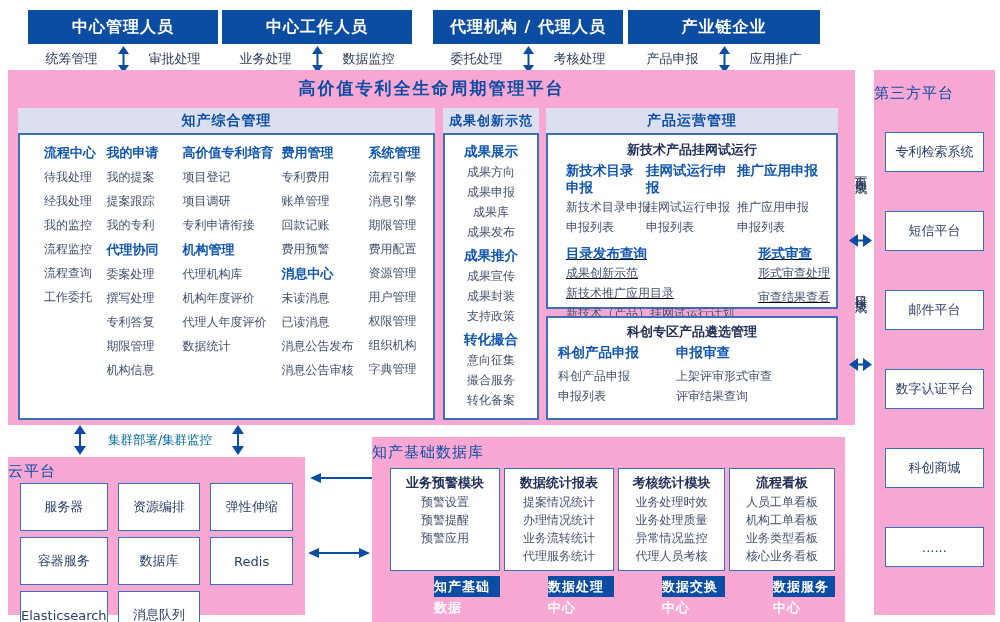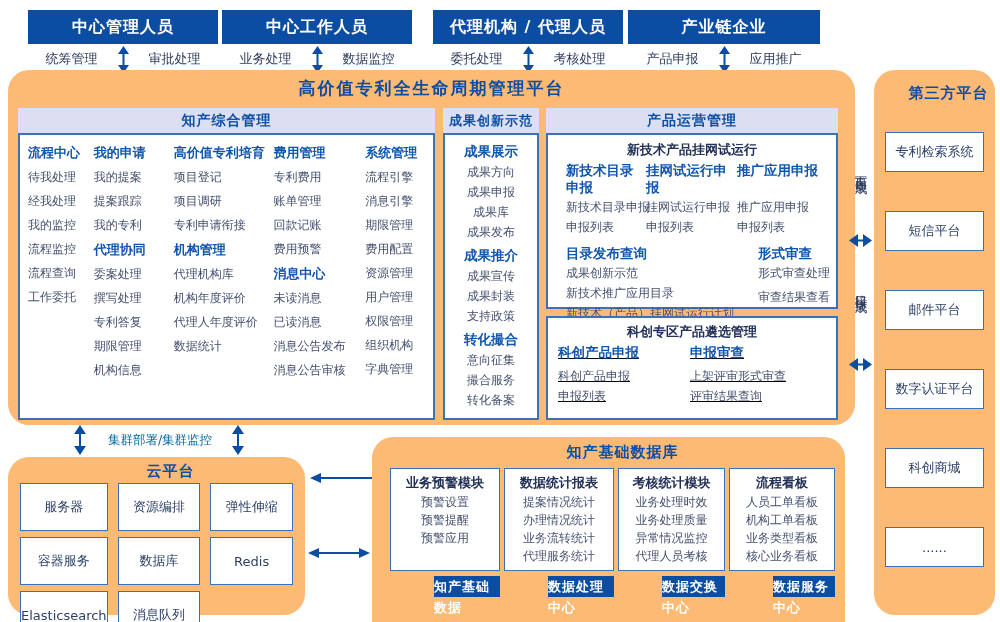--- a/index.html
+++ b/index.html
@@ -2,51 +2,51 @@
 <html><head>
 <meta charset="utf-8">
 <style>
   html,body{margin:0;padding:0;background:#fff;font-family:"DejaVu Sans","Liberation Sans",sans-serif;}
   #app{position:relative;width:1000px;height:622px;background:#fff;overflow:hidden;}
   
   .top-group{position:absolute;top:10px;}
   .bar-top{background:#0B4DA2;color:#fff;font-weight:bold;font-size:16px;height:34px;display:flex;align-items:center;justify-content:center;letter-spacing:1px;}
   .sub-labels{display:flex;align-items:center;justify-content:center;gap:20px;height:30px;font-size:13px;color:#2C3A5C;}
   
-  .panel{position:absolute;background:#fdba74;border-radius:21px;}
+  .panel{position:absolute;background:#f9a8d4;}
   .platform-title{position:absolute;top:7px;left:0;right:0;text-align:center;font-size:17px;font-weight:bold;color:#0B4DA2;letter-spacing:2px;}
   .section{position:absolute;}
   .section-strip{background:#DCDFF2;color:#0D4FA5;font-weight:bold;font-size:14px;text-align:center;height:25px;line-height:25px;letter-spacing:1px;}
   .wbox{background:#fff;border:2px solid #3A72B5;box-sizing:border-box;}
   .group-heading{color:#1156AE;font-weight:bold;font-size:13px;line-height:16px;margin-bottom:9px;white-space:nowrap;}
   .item{color:#44506E;font-size:12px;line-height:15px;margin-bottom:9px;white-space:nowrap;}
   
-  .sec1-box{display:flex;padding:10px 8px 4px 8px;gap:8px;height:287px;}
+  .sec1-box{display:flex;padding:10px 8px 4px 24px;gap:8px;height:287px;}
   .sec1-col .group{margin-bottom:2px;}
   
   .sec2-box{padding:8px 4px 2px 4px;height:287px;text-align:center;}
   .sec2-box .group-heading{font-size:13.5px;margin-bottom:6px;}
   .sec2-box .item{margin-bottom:5px;}
   .sec2-box .group{margin-bottom:7px;}
   
   .inner-title{color:#223058;font-weight:bold;font-size:13px;text-align:center;line-height:17px;margin-bottom:4px;}
   .trial-box{position:absolute;left:0;top:25px;width:292px;height:176px;padding:6px 18px;}
   .sci-box{position:absolute;left:0;top:208px;width:292px;height:104px;padding:5px 10px;}
   .trial-row1{display:flex;justify-content:space-between;margin-bottom:5px;}
   .trial-col{}
   .trial-col .group-heading{font-size:13.5px;white-space:normal;line-height:17px;min-height:34px;margin-bottom:4px;}
   .trial-col .item{margin-bottom:5px;}
-  .trial-row2{display:flex;justify-content:space-between;}
+  .trial-row2{display:flex;justify-content:space-between;text-decoration:underline;}
   .catalog-items{display:flex;flex-wrap:wrap;column-gap:14px;width:192px;}
   .catalog-items .item{margin-bottom:5px;}
-  .sci-cols{display:flex;gap:22px;text-decoration:underline;}
+  .sci-cols{display:flex;gap:8px;}
   .sci-cols .group-heading{font-size:13.5px;}
   .sci-cols .item{margin-bottom:5px;}
   
-  .panel-title{position:absolute;left:0;right:0;text-align:center;font-weight:bold;color:#0D4FA5;font-size:15px;letter-spacing:1px;padding-left:28px;}
+  .panel-title{position:absolute;left:0;right:0;text-align:left;font-weight:normal;color:#0D4FA5;font-size:15px;letter-spacing:1px;}
   .cloud-grid{position:absolute;left:12px;top:26px;right:12px;display:grid;grid-template-columns:repeat(3,1fr);gap:6px 10px;}
   .cloud-box{background:#fff;border:1.5px solid #3A72B5;height:48px;display:flex;align-items:center;justify-content:center;font-size:13px;color:#2A3F66;box-sizing:border-box;}
   
   .db-modules{position:absolute;left:18px;top:31px;display:flex;gap:4px;}
   .db-module{display:flex;flex-direction:column;}
   .db-box{background:#fff;border:1.5px solid #3A72B5;box-sizing:border-box;height:103px;padding-top:5px;text-align:center;}
   .db-heading{color:#223058;font-weight:bold;font-size:13px;line-height:17px;margin-bottom:4px;}
   .db-box .item{margin-bottom:3px;}
   .dark-bar{margin-top:5px;background:#0B4DA2;color:#fff;font-weight:bold;font-size:13px;height:21px;line-height:21px;letter-spacing:1px;margin-left:44px;}
   

